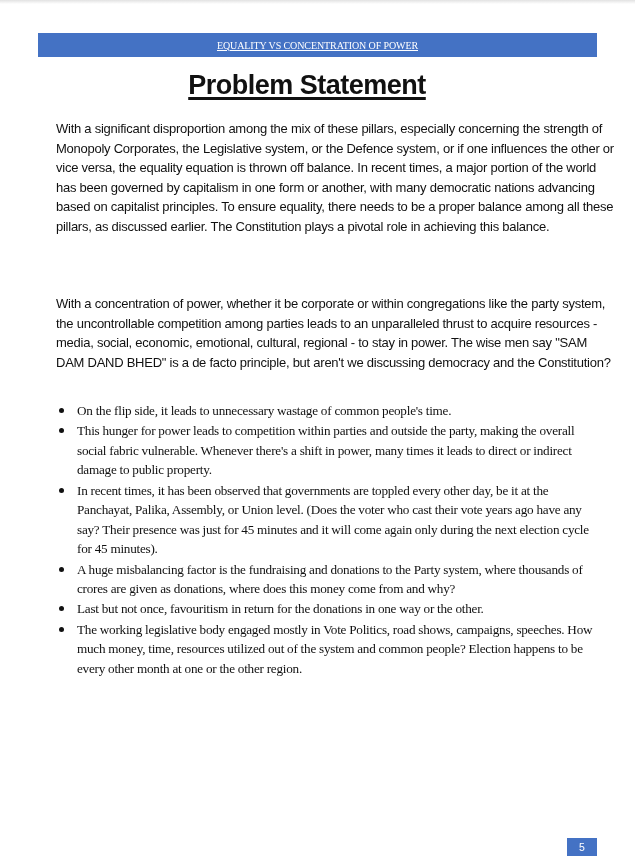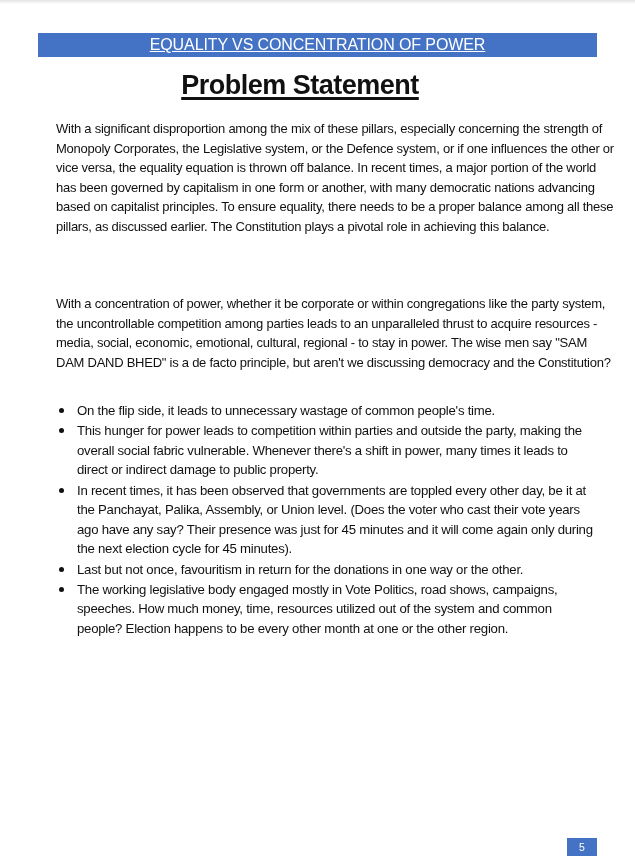--- a/index.html
+++ b/index.html
@@ -27,27 +27,28 @@
       top: 33px;
       width: 559px;
       height: 24px;
       background: #4472c4;
       display: flex;
       align-items: center;
       justify-content: center;
     }
     .header-bar .header-text {
       color: #ffffff;
-      font-size: 16px;
+      font-size: 10px;
       text-decoration: underline;
       letter-spacing: -0.1px;
+      font-family: Liberation Serif, serif;
     }
     .title {
       position: absolute;
-      left: 8px;
+      left: 15px;
       top: 70px;
       width: 584px;
       text-align: center;
       font-size: 27px;
       font-weight: bold;
       letter-spacing: -0.5px;
     }
     .title span {
       text-decoration: underline;
       text-decoration-thickness: 3px;
@@ -67,20 +68,21 @@
       position: absolute;
       left: 39px;
       top: 401px;
       width: 560px;
       margin: 0;
       padding: 0;
       list-style: none;
       font-size: 13.2px;
       line-height: 19.6px;
       letter-spacing: -0.25px;
+      font-family: Liberation Serif, serif;
     }
     .bullets li {
       position: relative;
       padding-left: 38px;
       margin: 0 0 0.6px 0;
     }
     .bullets li .bullet {
       position: absolute;
       left: 20px;
       top: 7px;
@@ -130,20 +132,21 @@
 </div>
 
 <p class="content para1" style="margin:0;">With a significant disproportion among the mix of these pillars, especially concerning the strength of Monopoly Corporates, the Legislative system, or the Defence system, or if one influences the other or vice versa, the equality equation is thrown off balance. In recent times, a major portion of the world has been governed by capitalism in one form or another, with many democratic nations advancing based on capitalist principles. To ensure equality, there needs to be a proper balance among all these pillars, as discussed earlier. The Constitution plays a pivotal role in achieving this balance.</p>
 
 <p class="content para2" style="margin:0;">With a concentration of power, whether it be corporate or within congregations like the party system, the uncontrollable competition among parties leads to an unparalleled thrust to acquire resources - media, social, economic, emotional, cultural, regional - to stay in power. The wise men say "SAM DAM DAND BHED" is a de facto principle, but aren't we discussing democracy and the Constitution?</p>
 
 <ul class="bullets">
   <li><span class="bullet"></span><span>On the flip side, it leads to unnecessary wastage of common people's time.</span></li>
   <li><span class="bullet"></span><span>This hunger for power leads to competition within parties and outside the party, making the overall social fabric vulnerable. Whenever there's a shift in power, many times it leads to direct or indirect damage to public property.</span></li>
   <li><span class="bullet"></span><span>In recent times, it has been observed that governments are toppled every other day, be it at the Panchayat, Palika, Assembly, or Union level. (Does the voter who cast their vote years ago have any say? Their presence was just for 45 minutes and it will come again only during the next election cycle for 45 minutes).</span></li>
+  <li><span class="bullet"></span><span>A huge misbalancing factor is the fundraising and donations to the Party system, where thousands of crores are given as donations, where does this money come from and why?</span></li>
   <li><span class="bullet"></span><span>Last but not once, favouritism in return for the donations in one way or the other.</span></li>
   <li><span class="bullet"></span><span>The working legislative body engaged mostly in Vote Politics, road shows, campaigns, speeches. How much money, time, resources utilized out of the system and common people? Election happens to be every other month at one or the other region.</span></li>
 </ul>
 
 <div class="footer">
   <div class="footer-main">your once 45 mins every 5 years, can unleash enormous power to rule over you! Mind It...</div>
   <div class="footer-page">5</div>
 </div>
 
 </body></html>

